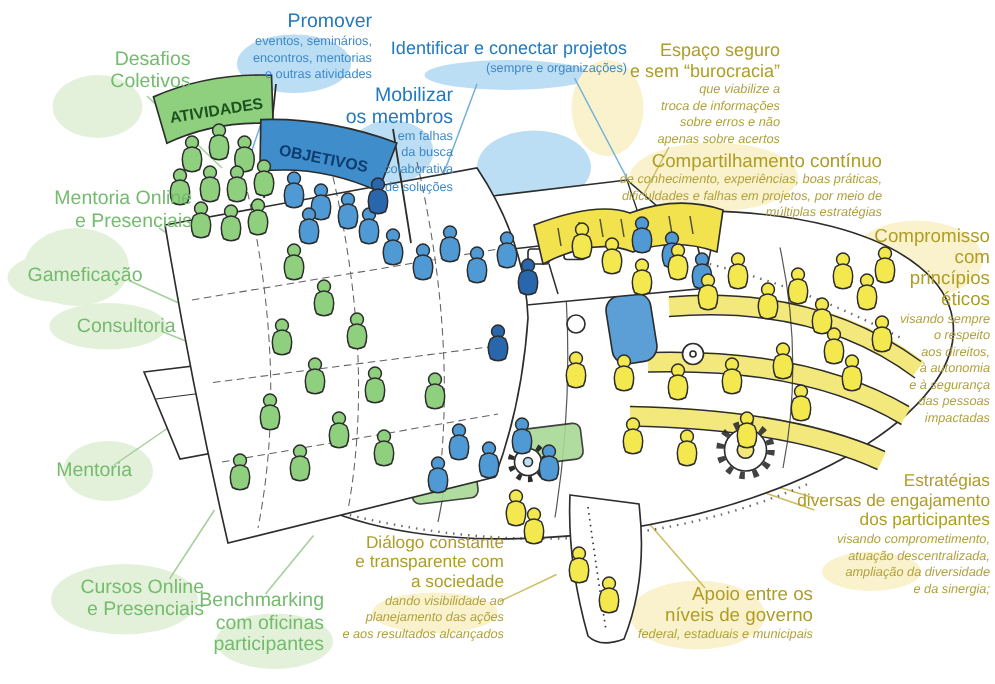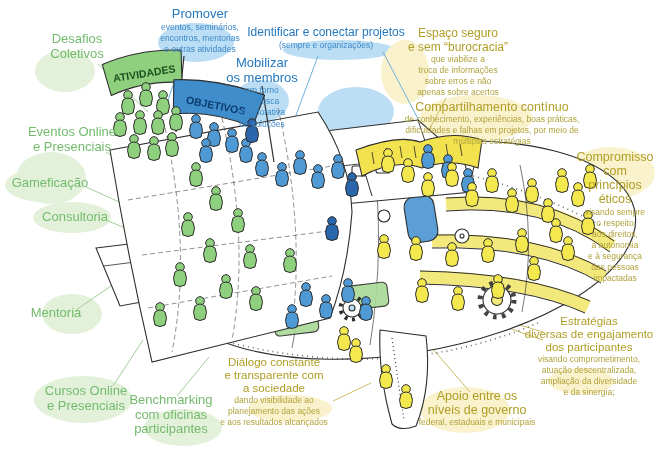--- a/index.html
+++ b/index.html
@@ -4,28 +4,28 @@
 <style>
   html,body{margin:0;padding:0;background:#fff;}
   .stage{position:relative;width:663px;height:456px;background:#ffffff;overflow:hidden;
          font-family:"Liberation Sans",sans-serif;}
   .bubbles{position:absolute;inset:0;z-index:0;}
   .bubble{position:absolute;border-radius:50%;}
   .bubble.g{background:#e3f1da;}
   .bubble.b{background:#bcdef4;}
   .bubble.y{background:#faf2cc;}
   #scene{position:absolute;left:0;top:0;z-index:1;}
-  .label{position:absolute;text-align:center;z-index:2;}
+  .label{position:absolute;text-align:right;z-index:2;}
   .label .t{white-space:pre-line;line-height:1.13;}
   .label .s{white-space:pre-line;font-size:8.5px;line-height:1.3;}
   .green .t{color:#74bb6e;font-size:13px;}
   .blue  .t{color:#2478bd;font-size:13px;}
   .blue  .s{color:#3d89c8;}
   .yellow .t{color:#af9d25;font-size:12.5px;}
-  .yellow .s{color:#b1a23d;}
+  .yellow .s{color:#b1a23d;font-style:italic;}
   svg text.flagtxt{font-family:"Liberation Sans",sans-serif;font-weight:bold;}
 </style>
 </head>
 <body>
 
 <div class="stage">
 
   <div class="bubbles">
     <div class="bubble g" style="left:35px;top:50px;width:60px;height:42px"></div>
     <div class="bubble g" style="left:16px;top:152px;width:70px;height:52px"></div>
@@ -248,21 +248,21 @@
         <use href="#prs" x="406" y="398"></use>
       <use href="#prs" x="344" y="340"></use>
     </g>
   </svg>
 
   <div class="label green" style="left:27px;top:32px;width:100px">
     <div class="t">Desafios
 Coletivos</div>
   </div>
   <div class="label green" style="left:16px;top:125px;width:112px">
-    <div class="t">Eventos Online
+    <div class="t">Mentoria Online
 e Presenciais</div>
   </div>
   <div class="label green" style="left:5px;top:176px;width:90px">
     <div class="t">Gameficação</div>
   </div>
   <div class="label green" style="left:33px;top:210px;width:84px">
     <div class="t">Consultoria</div>
   </div>
   <div class="label green" style="left:24px;top:306px;width:64px">
     <div class="t">Mentoria</div>
@@ -283,21 +283,21 @@
 encontros, mentorias
 e outras atividades</div>
   </div>
   <div class="label blue" style="left:234px;top:26px;width:184px">
     <div class="t" style="font-size:12px">Identificar e conectar projetos</div>
     <div class="s">(sempre e organizações)</div>
   </div>
   <div class="label blue" style="left:222px;top:56px;width:80px">
     <div class="t">Mobilizar
 os membros</div>
-    <div class="s">em torno
+    <div class="s">em falhas
 da busca
 colaborativa
 de soluções</div>
   </div>
 
   <div class="label yellow" style="left:396px;top:27px;width:124px">
     <div class="t" style="font-size:12px">Espaço seguro
 e sem “burocracia”</div>
     <div class="s">que viabilize a
 troca de informações

